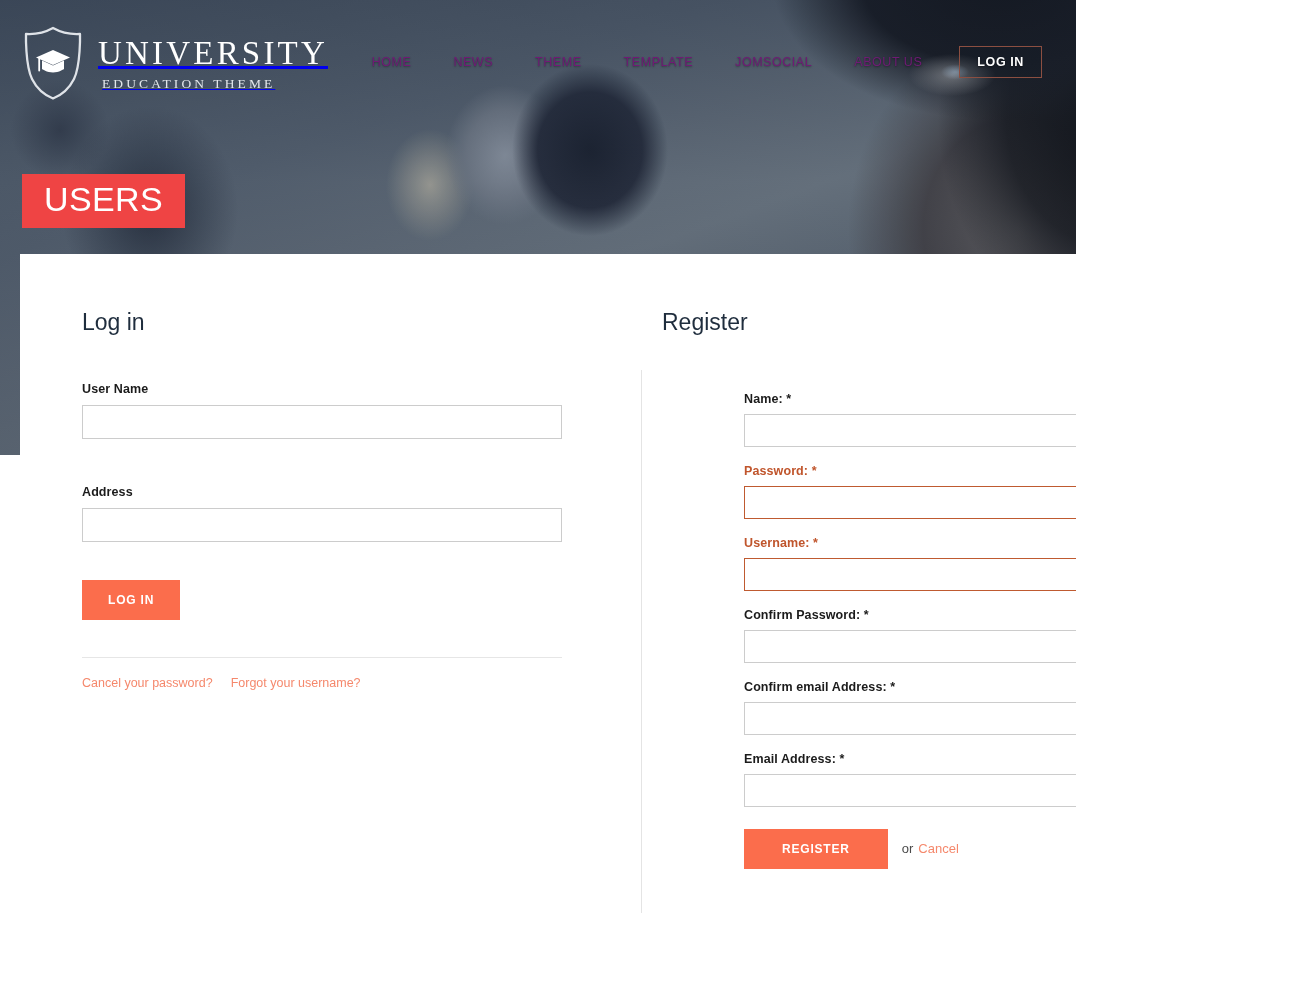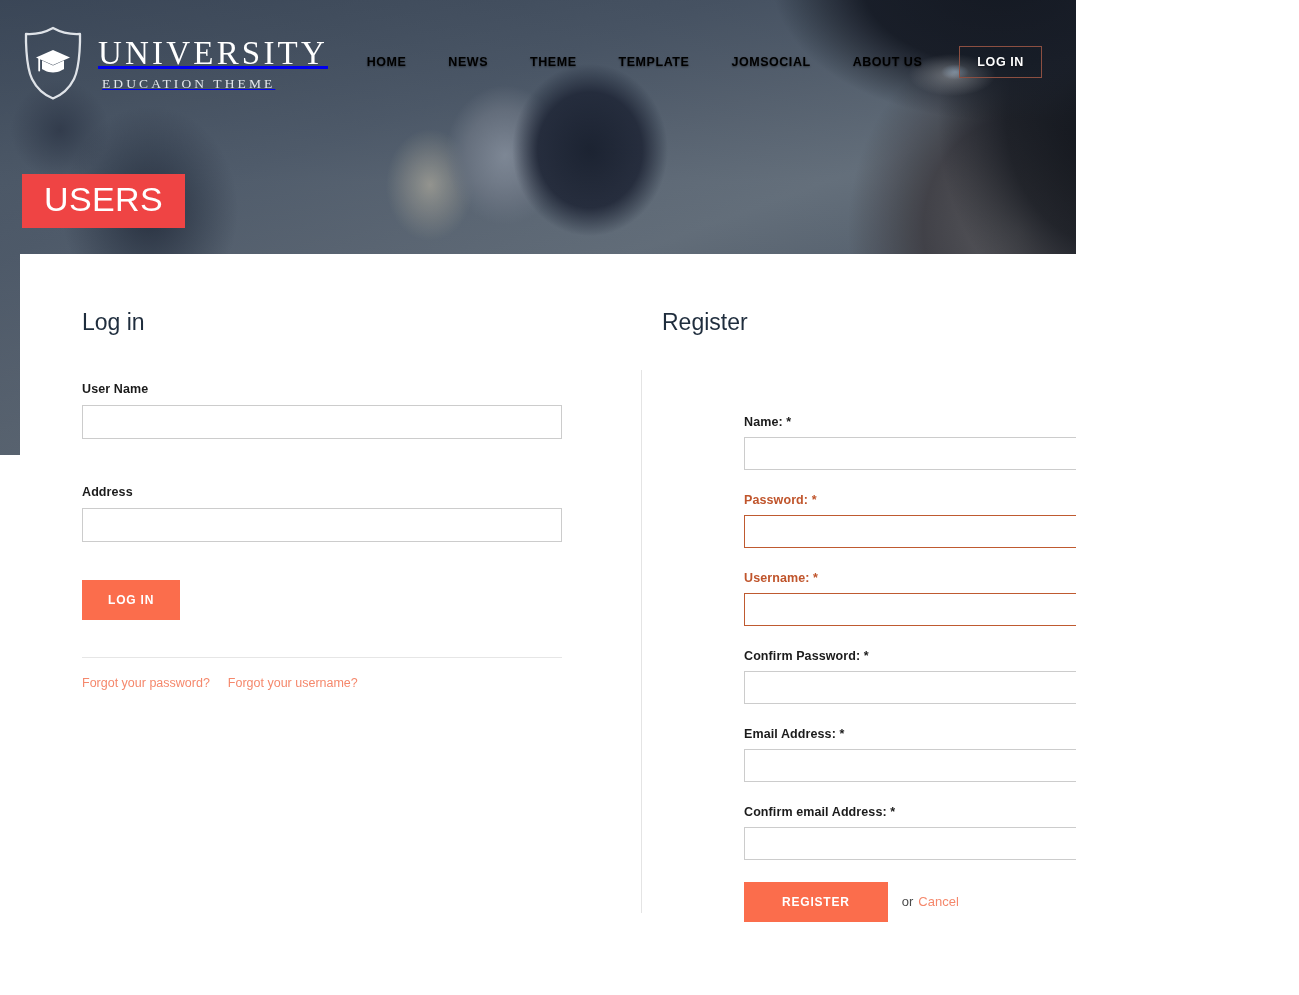--- a/index.html
+++ b/index.html
@@ -90,23 +90,23 @@
   
   .nav {
     position: absolute;
     right: 34px; top: 46px;
     display: flex;
     align-items: center;
     gap: 0;
     z-index: 6;
   }
   .nav-item {
-    color: #000000;
+    color: #701a75;
     font-size: 12.5px;
-    font-weight: bold;
+    font-weight: normal;
     letter-spacing: 0.55px;
     text-decoration: none;
     padding: 6px 21px;
     white-space: nowrap;
     text-shadow: 0 1px 2px rgba(0,0,0,0.40);
     cursor: pointer;
   }
   .nav-login {
     color: #ffffff;
     font-size: 12.5px;
@@ -224,21 +224,21 @@
   }
   .helper-link {
     color: #f5886c;
     font-size: 12.5px;
     text-decoration: none;
     cursor: pointer;
   }
 
   
   .reg-form { padding-left: 82px; padding-top: 10px; }
-  .reg-field { margin-bottom: 17px; margin-top: 23px; }
+  .reg-field { margin-bottom: 17px; }
   .reg-label {
     display: block;
     font-size: 12.5px;
     font-weight: bold;
     color: #1b1b1b;
     margin-bottom: 8px;
     letter-spacing: 0.1px;
   }
   .reg-label.invalid { color: #c0552c; }
   .reg-input {
@@ -340,21 +340,21 @@
         <div class="field">
           <label class="field-label">Address</label>
           <input class="field-input" type="password" placeholder="" style="">
         </div>
 
         <button class="btn-primary">LOG IN</button>
 
         <hr class="login-rule">
 
         <div class="helper-links">
-          <a class="helper-link" href="#">Forgot your password?</a>
+          <a class="helper-link" href="#">Cancel your password?</a>
           <a class="helper-link" href="#">Forgot your username?</a>
         </div>
       </div>
 
       <div class="col-register">
         <h2 class="section-heading">Register</h2>
 
         <div class="reg-form">
 
           <div class="reg-field">
@@ -371,26 +371,26 @@
             <label class="reg-label invalid">Username: *</label>
             <input class="reg-input invalid" type="text" style="">
           </div>
 
           <div class="reg-field">
             <label class="reg-label">Confirm Password: *</label>
             <input class="reg-input" type="password" style="">
           </div>
 
           <div class="reg-field">
+            <label class="reg-label">Confirm email Address: *</label>
+            <input class="reg-input" type="email" style="">
+          </div>
+
+          <div class="reg-field">
             <label class="reg-label">Email Address: *</label>
-            <input class="reg-input" type="email" style="">
-          </div>
-
-          <div class="reg-field">
-            <label class="reg-label">Confirm email Address: *</label>
             <input class="reg-input" type="email" style="">
           </div>
 
           <div class="reg-actions">
             <button class="btn-register">REGISTER</button>
             <span class="or-text">or</span>
             <a class="cancel-link" href="#">Cancel</a>
           </div>
 
         </div>

